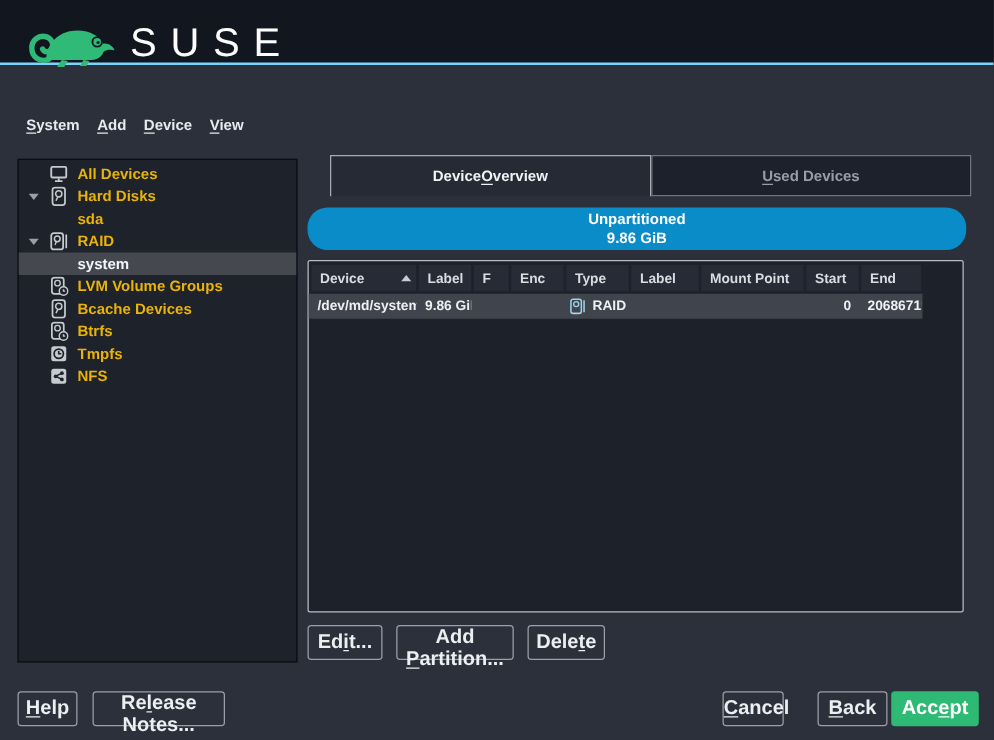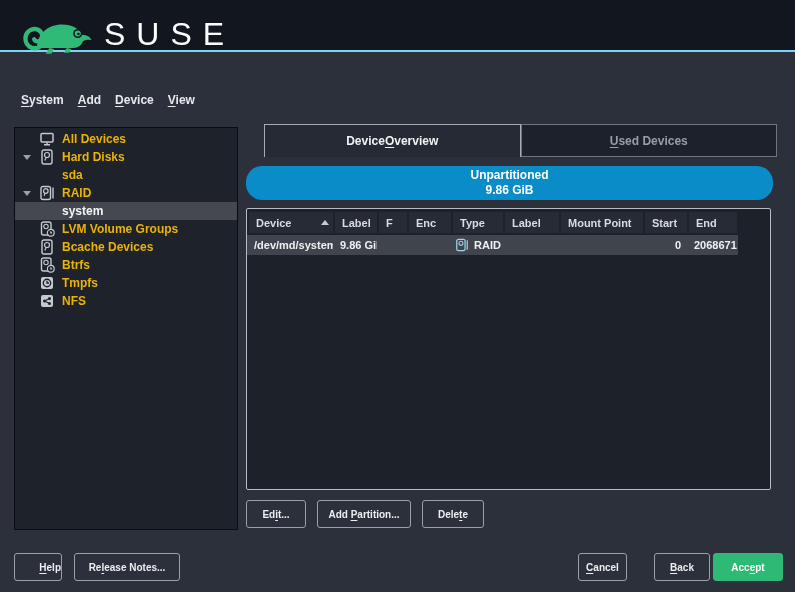--- a/index.html
+++ b/index.html
@@ -61,27 +61,27 @@
               width:491px; font-weight:600; }
   .td { padding:0 4px 0 5px; white-space:nowrap; overflow:hidden; }
   .td.num { text-align:right; padding-right:6px; }
   .td.type { display:flex; align-items:center; gap:5px; padding-left:2px; }
   .td.type svg { width:14px; height:16px; color:#9fd4ea; flex:none; }
   .c0{width:84px}.c1{width:42px}.c2{width:28px}.c3{width:42px}.c4{width:50px}
   .c5{width:54px}.c6{width:82px}.c7{width:42px}.c8{width:48px}
 
   
   .btn { position:absolute; height:28px; background:transparent; border:1px solid #9aa0a8;
-         border-radius:3px; color:#eceef0; font-size:10px; font-weight:600;
+         border-radius:3px; color:#eceef0; font-size:16px; font-weight:600;
          font-family:inherit; text-align:center; cursor:default; }
   .btn.primary { background:#2eba74; border-color:#2eba74; color:#fff; }
   #btn-edit   { left:246px; top:500px; width:60px; }
   #btn-addpt  { left:317px; top:500px; width:94px; }
   #btn-delete { left:422px; top:500px; width:62px; }
-  #btn-help   { left:14px;  top:553px; width:48px;text-align:right; }
+  #btn-help   { left:14px;  top:553px; width:48px; }
   #btn-relnotes{ left:74px; top:553px; width:106px; }
   #btn-cancel { left:578px; top:553px; width:49px; }
   #btn-back   { left:654px; top:553px; width:56px; }
   #btn-accept { left:713px; top:553px; width:70px; }
 </style>
 </head>
 <body>
 
 <div class="hdr">
   <svg class="logo" viewBox="0 0 160 100">

